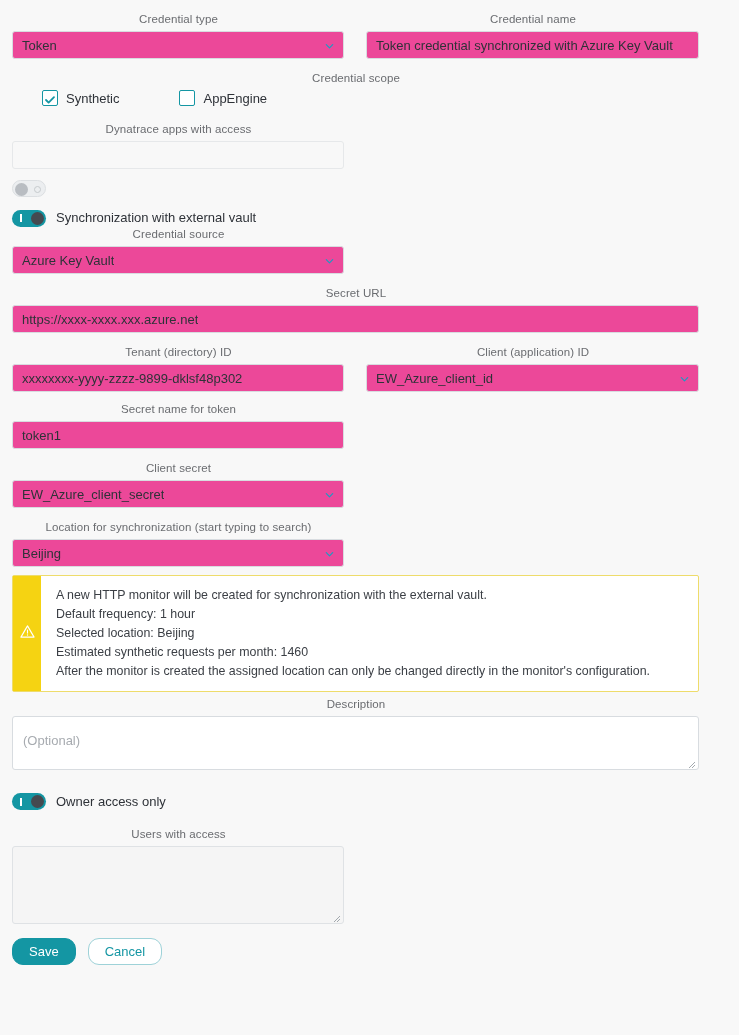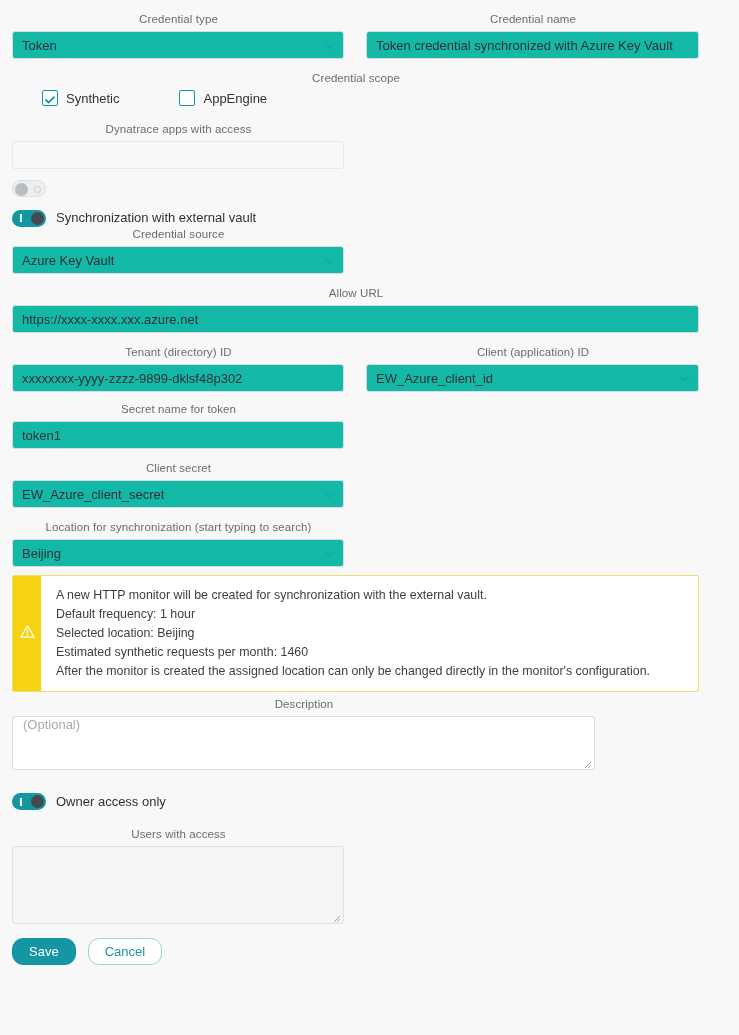--- a/index.html
+++ b/index.html
@@ -25,21 +25,21 @@
     font-size: 11.5px;
     color: #6a6c70;
     line-height: 14px;
     margin: 0 0 5px 1px;
     letter-spacing: .1px;
     text-align: center;
   }
 
   .control {
     height: 28px;
-    background: #14b8a6;
+    background: #ec4899;
     border: 1px solid #d8dce0;
     border-radius: 3px;
     display: flex;
     align-items: center;
     padding: 0 9px;
     font-size: 13px;
     color: #2e3238;
     position: relative;
   }
   .control.select { padding-right: 26px; }
@@ -128,21 +128,21 @@
     color: #3b3f45;
     white-space: nowrap;
   }
 
   
   .ta {
     background: #ffffff;
     border: 1px solid #d8dce0;
     border-radius: 3px;
     position: relative;
-    padding: 0 10px;
+    padding: 16px 10px;
     font-size: 13px;
   }
   .ta.grey { background: #f5f5f5; border-color: #dfe2e5; }
   .ta .ph { color: #a7abb0; font-size: 13px; }
   .grip {
     position: absolute; right: 2px; bottom: 2px;
     width: 10px; height: 10px;
   }
 
   
@@ -231,21 +231,21 @@
       <span class="val">Azure Key Vault</span>
       <span class="chev">
         <svg viewBox="0 0 12 12" width="11" height="11">
             <path d="M2.5 4.5 L6 8 L9.5 4.5" fill="none" stroke="#1a9cc4" stroke-width="1.3" stroke-linecap="round" stroke-linejoin="round"></path>
           </svg>
       </span>
     </div>
   </div>
 
   <div class="block" style="width:687px;">
-    <div class="label">Allow URL</div>
+    <div class="label">Secret URL</div>
     <div class="control">
       <span class="val">https://xxxx-xxxx.xxx.azure.net</span>
     </div>
   </div>
 
   <div class="row" style="margin-bottom:10px;">
     <div class="col-left">
       <div class="label">Tenant (directory) ID</div>
       <div class="control">
         <span class="val">xxxxxxxx-yyyy-zzzz-9899-dklsf48p302</span>
@@ -307,21 +307,21 @@
     </div>
     <div class="body">
       <div class="line">A new HTTP monitor will be created for synchronization with the external vault.</div>
       <div class="line">Default frequency: 1 hour</div>
       <div class="line">Selected location: Beijing</div>
       <div class="line">Estimated synthetic requests per month: 1460</div>
       <div class="line">After the monitor is created the assigned location can only be changed directly in the monitor's configuration.</div>
     </div>
   </div>
 
-  <div class="block" style="width:583px;">
+  <div class="block" style="width:687px;">
     <div class="label">Description</div>
     <div class="ta" style="height:54px;">
       <span class="ph">(Optional)</span>
       <span class="grip">
         <svg viewBox="0 0 10 10" width="10" height="10">
           <path d="M9 3 L3 9 M9 6 L6 9" fill="none" stroke="#9aa0a6" stroke-width="0.9"></path>
         </svg>
       </span>
     </div>
   </div>

